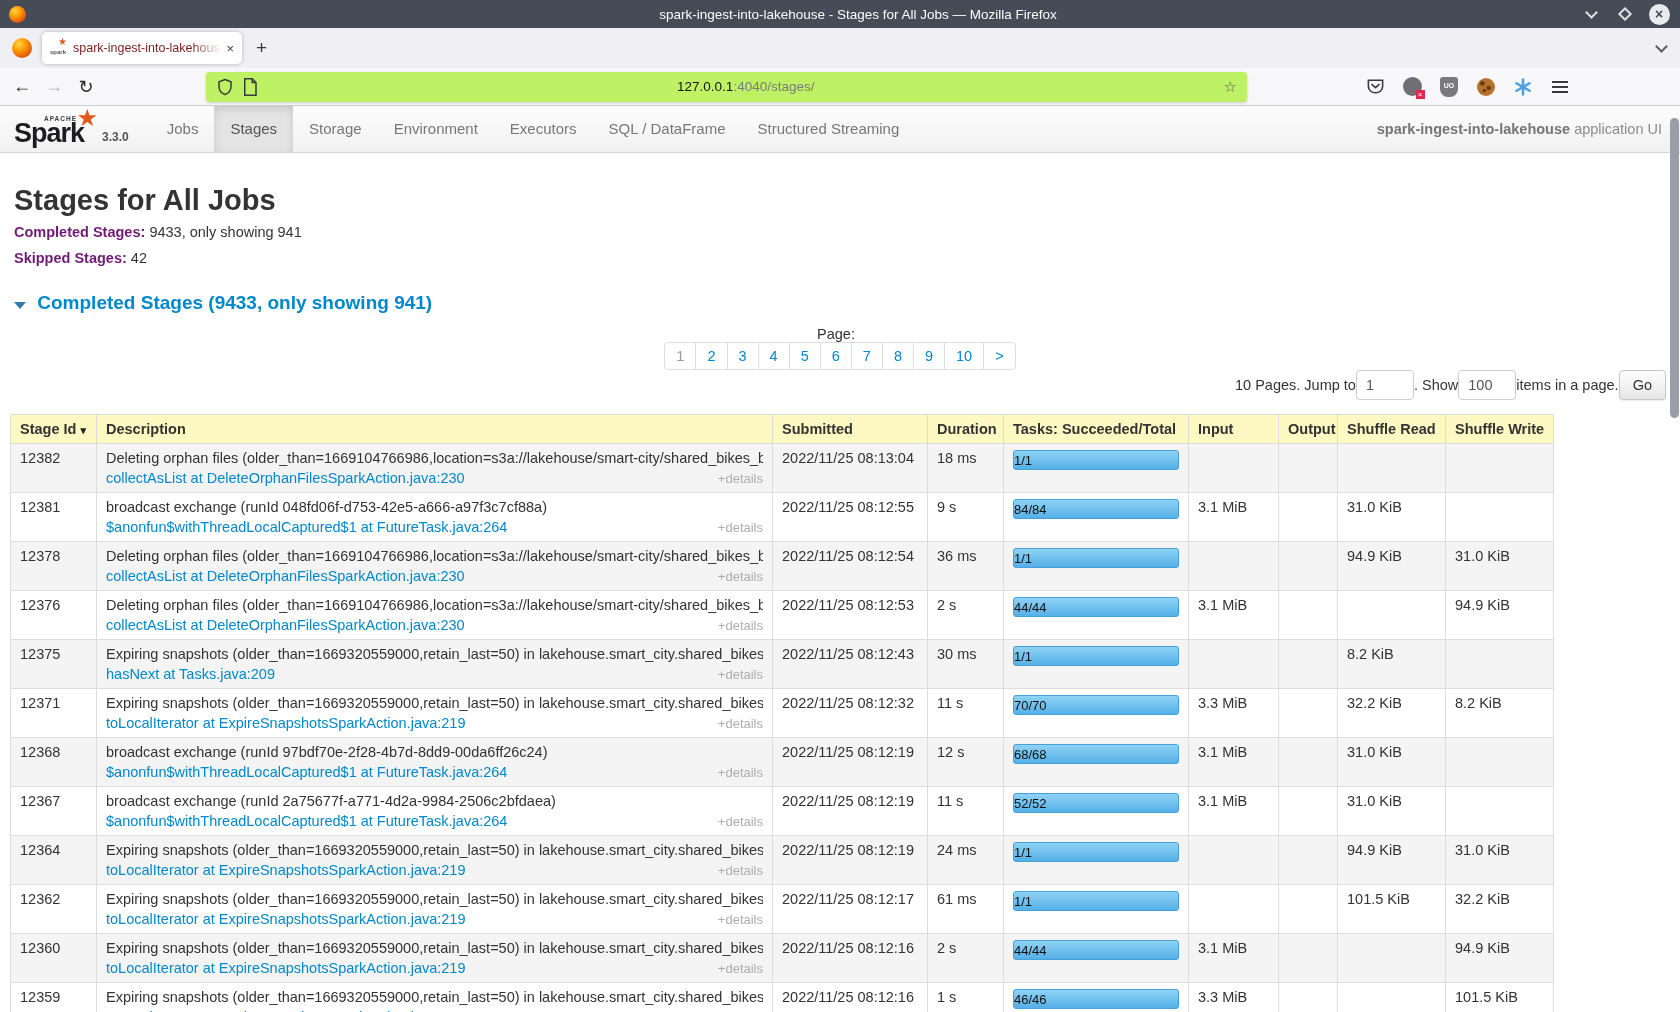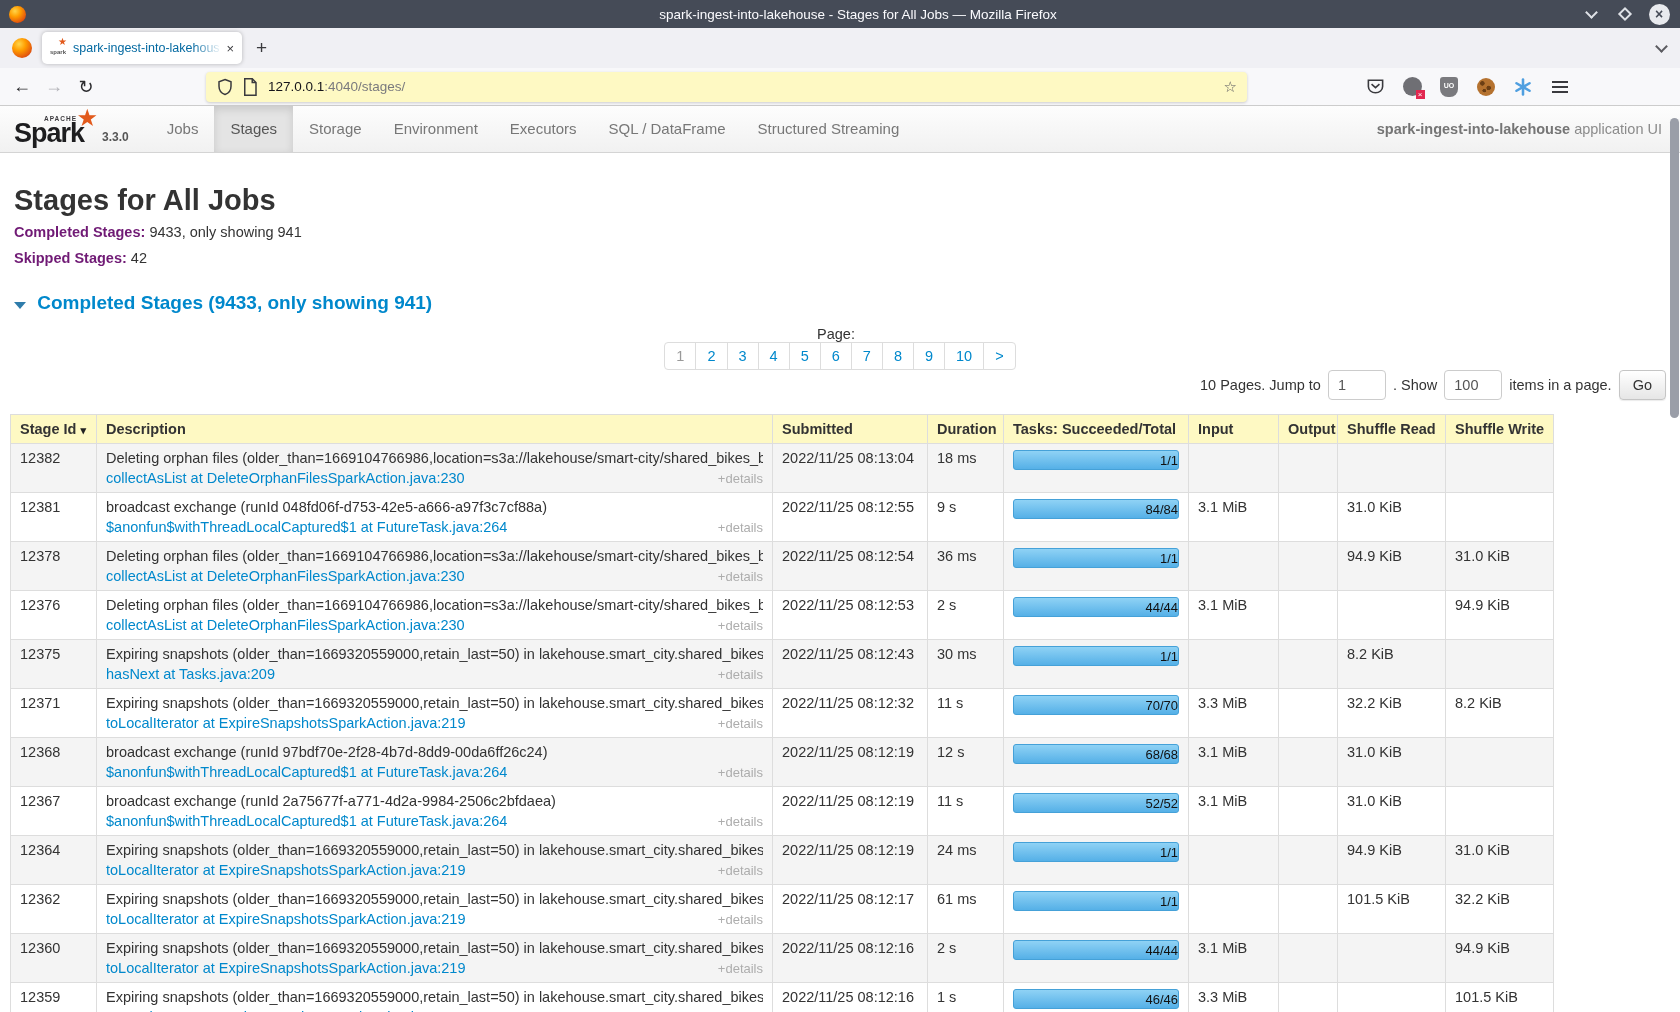--- a/index.html
+++ b/index.html
@@ -21,34 +21,34 @@
                font-size:14px; line-height:21px; text-align:center; font-weight:bold; }
 
   .tabbar { height:40px; background:#f0f0f4; display:flex; align-items:center; position:relative; }
   .fx-logo2 { width:20px; height:20px; border-radius:50%; margin-left:12px;
               background:radial-gradient(circle at 35% 30%, #ffd54a 0%, #ff9d00 35%, #e3560e 72%, #a62b08 100%); }
   .tab { width:200px; height:32px; background:#fff; border-radius:5px; margin-left:10px;
          box-shadow:0 0 4px rgba(0,0,0,.25); display:flex; align-items:center; padding:0 8px; }
   .favicon { width:16px; height:16px; position:relative; flex:0 0 16px; }
   .favicon .star { position:absolute; top:-4px; right:-1px; color:#e25a1c; font-size:10px; }
   .favicon .word { position:absolute; bottom:1px; left:0; font-size:6px; color:#555; font-weight:bold; }
-  .tab-title { font-size:12.5px; color:#0369a1; margin-left:7px; white-space:nowrap; overflow:hidden;
+  .tab-title { font-size:12.5px; color:#7f1d1d; margin-left:7px; white-space:nowrap; overflow:hidden;
                flex:1 1 auto; -webkit-mask-image:linear-gradient(90deg,#000 80%,transparent); 
                mask-image:linear-gradient(90deg,#000 80%,transparent); }
   .tab-close { font-size:13px; color:#3a3a3e; margin-left:4px; cursor:default; }
   .newtab { font-size:19px; color:#3a3a3e; margin-left:14px; cursor:default; }
   .tabs-chev { position:absolute; right:14px; top:14px; width:9px; height:9px;
                border-right:2px solid #5b5b60; border-bottom:2px solid #5b5b60; transform:rotate(45deg); }
 
   .urlrow { height:38px; background:#f8f8fa; border-bottom:1px solid #ccc;
             display:flex; align-items:center; }
   .navbtn { font-size:18px; color:#2b2b2e; width:32px; text-align:center; cursor:default; }
   .navbtn.disabled { color:#b3b3b8; }
-  .urlfield { width:1041px; height:30px; margin-left:104px; background:#fef9c3; border-radius:4px;
-              box-shadow:0 1px 3px rgba(0,0,0,.18); display:flex; align-items:center; padding:0 10px; }
+  .urlfield { width:1041px; height:30px; margin-left:104px; background:#bef264; border-radius:4px;
+              box-shadow:0 1px 3px rgba(0,0,0,.18); display:flex; align-items:center; padding:0 10px;text-align:center; }
   .urlicon { width:18px; height:18px; margin-right:8px; flex:0 0 auto; }
   .urltext { font-size:13.5px; color:#15141a; flex:1 1 auto; }
   .urltext .path { color:#7a7a7e; }
   .bookmark-star { font-size:15px; color:#5b5b60; margin-left:auto; }
   .toolicons { display:flex; align-items:center; gap:17px; margin-left:118px; }
   .ticon { width:20px; height:20px; display:flex; align-items:center; justify-content:center; }
   .ext-badge { position:relative; width:19px; height:19px; border-radius:50%; background:#6f6f74; }
   .ext-badge::after { content:"×"; position:absolute; right:-3px; bottom:-3px; width:9px; height:9px;
                       background:#e22850; color:#fff; font-size:8px; line-height:9px; text-align:center; }
   .ublock { width:18px; height:20px; background:#7a7a7e; color:#fff; font-size:7px; font-weight:bold;
@@ -86,41 +86,41 @@
            border-right:6px solid transparent; border-top:7px solid #2f7cab; margin-right:6px; }
 
   .pagerow { display:flex; align-items:center; margin:0 14px 14px 14px; font-size:14.5px; color:#333;flex-direction:column; }
   .pagelabel { margin-right:8px; }
   .pagebtns { display:inline-flex; }
   .pagebtn { border:1px solid #ddd; background:#fff; color:#0088cc; padding:5px 11px; margin-left:-1px;
              cursor:pointer; font-size:14.5px; }
   .pagebtn:first-child { border-radius:4px 0 0 4px; margin-left:0; }
   .pagebtn:last-child { border-radius:0 4px 4px 0; }
   .pagebtn.current { color:#999; cursor:default; }
-  .pageright { margin-left:auto; display:flex; align-items:center; gap:7px; }
+  .pageright { margin-left:auto; display:flex; align-items:center; }
   .pageinput { width:58px; height:30px; border:1px solid #ccc; border-radius:4px; padding:0 9px;
                font-size:14.5px; color:#555; font-family:"Liberation Sans",sans-serif; }
   .gobtn { height:30px; padding:0 13px; font-size:14.5px; color:#333; border:1px solid #c5c5c5;
            border-radius:4px; background:linear-gradient(#ffffff,#e6e6e6); cursor:pointer;
            font-family:"Liberation Sans",sans-serif; box-shadow:0 1px 1px rgba(0,0,0,.08); }
 
   
   table.stages { border-collapse:collapse; margin-left:10px; width:1543px; table-layout:fixed;
                  font-size:14.5px; color:#333; }
   .stages th, .stages td { border:1px solid #ddd; padding:6px 9px; text-align:left; vertical-align:top; }
   .stages thead th { font-weight:bold; background:#fef9c3; cursor:pointer; white-space:nowrap; }
   .stages tbody tr:nth-child(odd) { background:#f4f4f4; }
   .sortarrow { font-size:11px; margin-left:4px; color:#222; }
   .desc-text { white-space:nowrap; overflow:hidden; }
   .desc-line2 { display:flex; justify-content:space-between; align-items:baseline; margin-top:4px; }
   .desc-link { color:#0088cc; text-decoration:none; cursor:pointer; }
   .details { color:#adadad; font-size:13px; cursor:pointer; }
   .progress { position:relative; height:20px; border:1px solid #45a1d8; border-radius:3px; overflow:hidden;
               background:linear-gradient(180deg,#8fd2f5 0%,#55b0e7 100%); }
-  .progress .plabel { position:relative; text-align:right; font-size:13px; line-height:19px; color:#111; }
+  .progress .plabel { position:relative; text-align:left; font-size:13px; line-height:19px; color:#111; }
 
   
   .sb-thumb { position:absolute; right:1px; top:118px; width:9px; height:300px; background:#9a9ea8;
               border-radius:5px; }
 
   svg { display:block; }
 </style>
 </head>
 <body>
 

